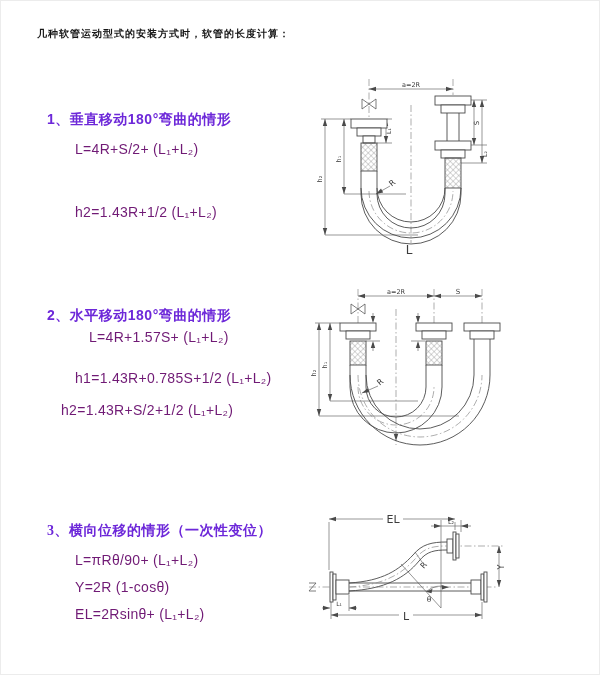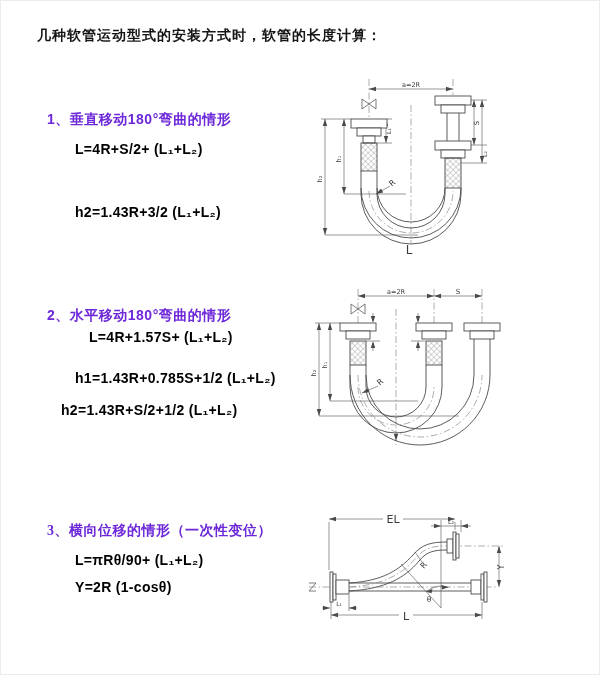--- a/index.html
+++ b/index.html
@@ -1,50 +1,51 @@
 <!DOCTYPE html>
 <html><head>
 <meta charset="utf-8">
 <style>
   html,body{margin:0;padding:0;background:#fff;}
   #page{position:relative;width:600px;height:675px;background:#ffffff;
         border:1px solid #ececec;box-sizing:border-box;overflow:hidden;
         font-family:"Liberation Sans","DejaVu Sans",sans-serif;color:#1d1d1d;}
   .t{position:absolute;white-space:nowrap;}
-  .title{font-size:14px;font-weight:700;letter-spacing:1px;color:#161616;}
+  .title{font-size:10px;font-weight:700;letter-spacing:1px;color:#161616;}
   .heading{font-size:14px;font-weight:700;letter-spacing:0.5px;color:#6d28d9;}
-  .formula{font-size:14px;font-weight:700;color:#000000;letter-spacing:0.3px;}
+  .formula{font-size:14px;font-weight:400;color:#701a75;letter-spacing:0.3px;}
   svg{position:absolute;}
   svg text{font-family:"DejaVu Sans","Liberation Sans",sans-serif;fill:#3c3c3c;}
   .ln{stroke:#5a5a5a;stroke-width:0.8;fill:none;}
   .thin{stroke:#6a6a6a;stroke-width:0.7;fill:none;}
   .hose{stroke:#4a4a4a;stroke-width:0.9;fill:none;}
   .cl{stroke:#8a8a8a;stroke-width:0.7;fill:none;stroke-dasharray:7 2.5 1.5 2.5;}
   .ah{fill:#4a4a4a;stroke:none;}
   .fit{fill:#ffffff;stroke:#4a4a4a;stroke-width:0.9;}
 </style>
 </head>
 <body>
 
 <div id="page">
 
   <div class="t title" style="left:36px;top:26px;">几种软管运动型式的安装方式时，软管的长度计算：</div>
 
   <div class="t heading" style="left:46px;top:110px;">1、垂直移动180°弯曲的情形</div>
   <div class="t formula" style="left:74px;top:140px;">L=4R+S/2+ (L₁+L₂)</div>
-  <div class="t formula" style="left:74px;top:203px;">h2=1.43R+3/2 (L₁+L₂)</div>
+  <div class="t formula" style="left:74px;top:203px;">h2=1.43R+1/2 (L₁+L₂)</div>
 
   <div class="t heading" style="left:46px;top:306px;">2、水平移动180°弯曲的情形</div>
   <div class="t formula" style="left:74px;top:328px;margin-left:14px;">L=4R+1.57S+ (L₁+L₂)</div>
   <div class="t formula" style="left:74px;top:369px;">h1=1.43R+0.785S+1/2 (L₁+L₂)</div>
   <div class="t formula" style="left:60px;top:401px;">h2=1.43R+S/2+1/2 (L₁+L₂)</div>
 
   <div class="t heading" style="left:46px;top:521px;font-family:Liberation Serif, serif;">3、横向位移的情形（一次性变位）</div>
   <div class="t formula" style="left:74px;top:551px;text-align:right;">L=πRθ/90+ (L₁+L₂)</div>
   <div class="t formula" style="left:74px;top:578px;">Y=2R (1-cosθ)</div>
+  <div class="t formula" style="left:74px;top:605px;">EL=2Rsinθ+ (L₁+L₂)</div>
 
   <svg style="left:305px;top:72px;" width="290" height="192" viewBox="0 0 290 192">
     <defs>
       <pattern id="p1" width="4" height="4" patternUnits="userSpaceOnUse" patternTransform="rotate(45)">
         <path d="M0 0H4M0 0V4" stroke="#8a8a8a" stroke-width="0.7" fill="none"></path>
       </pattern>
     </defs>
     <g>
       <path class="cl" d="M63,6V46M147,6V22M105,32V170"></path>
       <path class="cl" d="M63,118 A42,42 0 0 0 147,118"></path>

